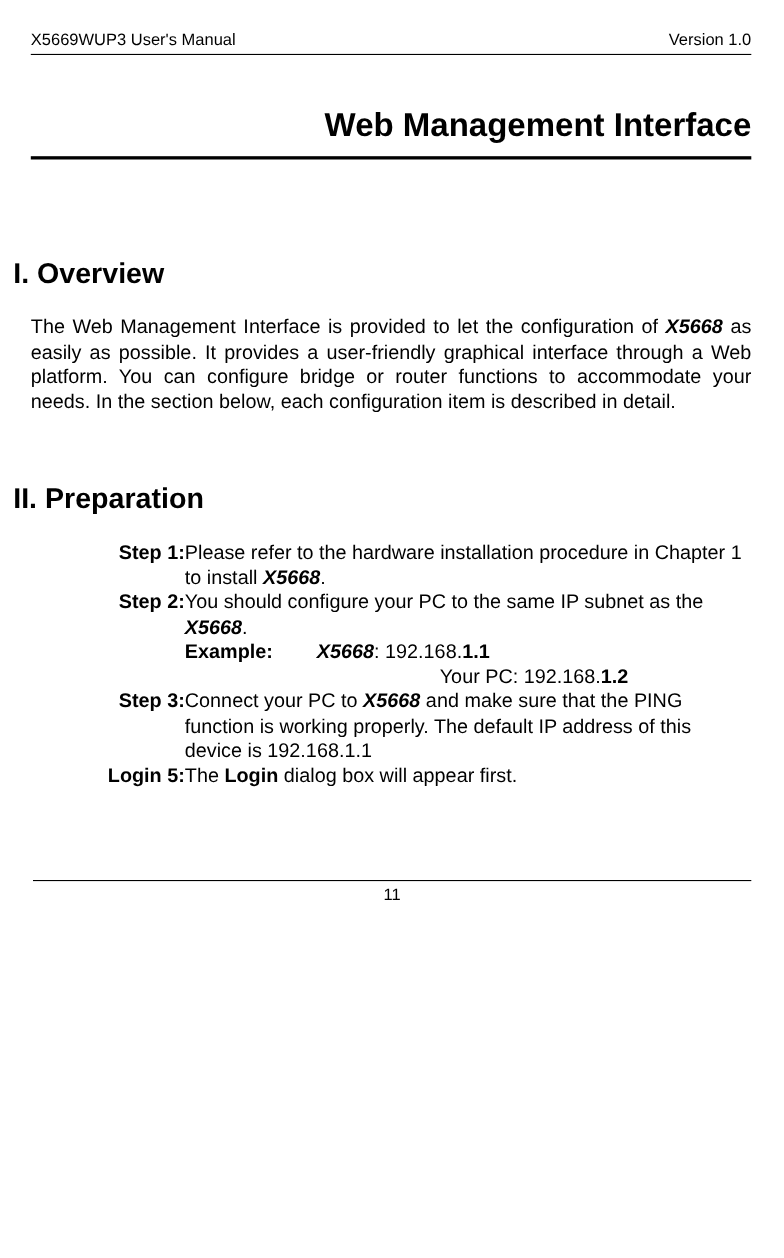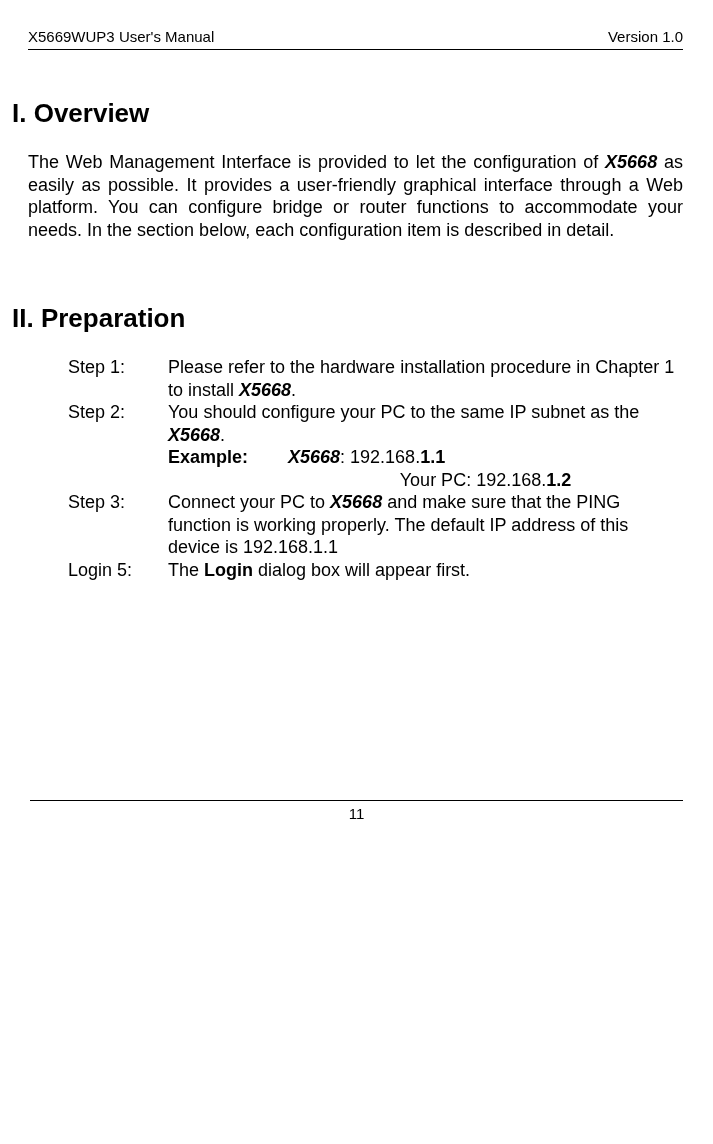--- a/index.html
+++ b/index.html
@@ -55,21 +55,22 @@
     padding-left: 40px;
     font-size: 18px;
     line-height: 1.25;
   }
   .step-row {
     display: flex;
     margin-bottom: 0;
   }
   .step-label {
     flex: 0 0 100px;
-    font-weight: normal;
+    font-weight: bold;
+    text-align: right;
   }
   .step-content {
     flex: 1;
   }
   .subline {
     display: flex;
   }
   .subline .lead {
     flex: 0 0 120px;
     font-weight: bold;
@@ -91,20 +92,21 @@
 </head>
 <body>
 
 <div class="page">
 
   <div class="running-header">
     <span>X5669WUP3 User's Manual</span>
     <span>Version 1.0</span>
   </div>
 
+  <div class="chapter-title">Web Management Interface</div>
 
   <div class="section-heading">I.  Overview</div>
   <p class="body-text">
     <span>The Web Management Interface is provided to let the configuration of </span><span class="em">X5668</span><span> as easily as possible. It provides a user-friendly graphical interface through a Web platform. You can configure bridge or router functions to accommodate your needs. In the section below, each configuration item is described in detail.</span>
   </p>
 
   <div class="section-heading">II.  Preparation</div>
 
   <div class="steps">
 

